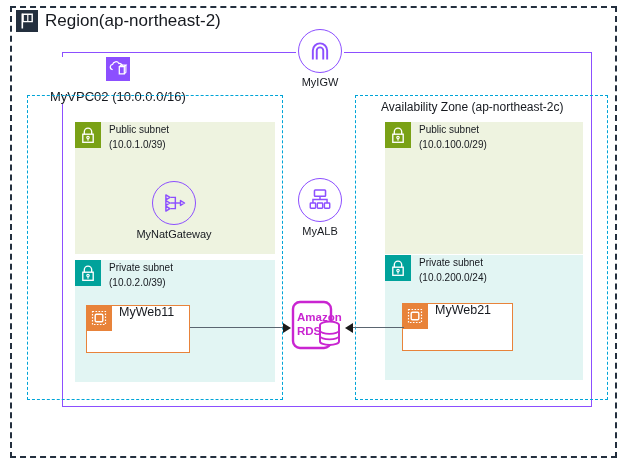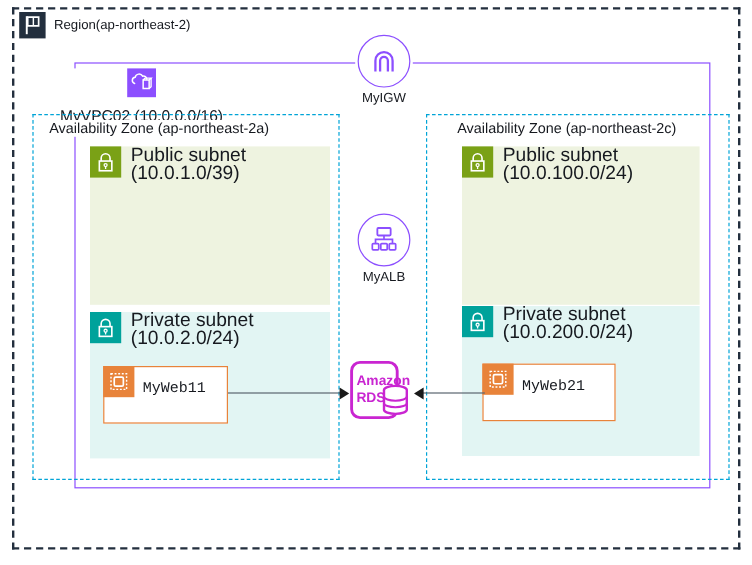--- a/index.html
+++ b/index.html
@@ -39,21 +39,21 @@
     gap: 7px;
   }
   .region-icon {
     width: 22px;
     height: 22px;
     background: #232f3e;
     display: block;
     position: relative;
   }
   .region-label {
-    font-size: 11px;
+    font-size: 17px;
     color: #16191f;
     white-space: nowrap;
   }
 
   
   .vpc-box {
     position: absolute;
     left: 62px;
     top: 52px;
     width: 530px;
@@ -129,21 +129,21 @@
   }
   .subnet-icon {
     width: 26px;
     height: 26px;
     display: block;
     flex: 0 0 auto;
   }
   .subnet-icon.green { background: #7aa116; }
   .subnet-icon.teal  { background: #00a29b; }
   .subnet-text {
-    font-size: 16px;
+    font-size: 10px;
     line-height: 15px;
     color: #16191f;
     padding-top: 0px;
     white-space: nowrap;
   }
   .subnet-text .cidr { display: block; }
 
   
   .node {
     position: absolute;
@@ -189,23 +189,22 @@
     box-sizing: border-box;
     background: #ffffff;
   }
   .ec2-left  { left: 86px;  top: 305px; width: 104px; height: 48px; }
   .ec2-right { left: 402px; top: 303px; width: 111px; height: 48px; }
   .ec2-head {
     position: absolute;
     left: -1px;
     top: -1px;
     display: flex;
-    align-items: flex-end;
+    align-items: flex-start;
     gap: 7px;
-    font-family: Liberation Mono, monospace;
   }
   .ec2-icon {
     width: 26px;
     height: 26px;
     background: #e8833a;
     display: block;
     flex: 0 0 auto;
   }
   .ec2-label {
     font-size: 12.5px;
@@ -273,21 +272,20 @@
         <path d="M6.2 12.5 a2.6 2.6 0 0 1 0.4 -5.1 a3.4 3.4 0 0 1 6.3 -0.9 a2.8 2.8 0 0 1 3.4 2.4" fill="none" stroke="#ffffff" stroke-width="1.25" stroke-linecap="round"></path>
         <path d="M13.3 9.6 h5.0 v7.2 h-5.0 z" fill="none" stroke="#ffffff" stroke-width="1.25"></path>
         <path d="M13.3 9.6 l1.6 -1.5 h5.0 l-1.6 1.5" fill="none" stroke="#ffffff" stroke-width="1.15"></path>
         <path d="M18.3 16.8 l1.6 -1.5 v-7.2" fill="none" stroke="#ffffff" stroke-width="1.15"></path>
       </svg>
     </span>
     <span class="vpc-label">MyVPC02 (10.0.0.0/16)</span>
   </div>
 
   <div class="az-box az-left"></div>
-  <div class="az-title az-title-left">Availability Zone (ap-northeast-2a)</div>
 
   <div class="az-box az-right"></div>
   <div class="az-title az-title-right">Availability Zone (ap-northeast-2c)</div>
 
   <div class="subnet public sub-pub-left">
     <div class="subnet-head">
       <span class="subnet-icon green">
         <svg width="26" height="26" viewBox="0 0 26 26" aria-hidden="true">
           <path d="M9.3 12.2 v-2.4 a3.7 3.7 0 0 1 7.4 0 v2.4" fill="none" stroke="#ffffff" stroke-width="1.35"></path>
           <rect x="7.8" y="12.2" width="10.4" height="8.1" fill="none" stroke="#ffffff" stroke-width="1.35"></rect>
@@ -295,34 +293,48 @@
           <path d="M13 16.8 v2.0" stroke="#ffffff" stroke-width="1.1"></path>
         </svg>
       </span>
       <span class="subnet-text">
         <span>Public subnet</span>
         <span class="cidr">(10.0.1.0/39)</span>
       </span>
     </div>
   </div>
 
+  <div class="node node-nat">
+    <span class="node-circle">
+      <svg width="44" height="44" viewBox="0 0 44 44" aria-hidden="true">
+        <path d="M13.5 13.5 l4.2 2.6 l-4.2 2.6 z" fill="none" stroke="#8c4fff" stroke-width="1.5" stroke-linejoin="round"></path>
+        <path d="M13.5 19.4 l4.2 2.6 l-4.2 2.6 z" fill="none" stroke="#8c4fff" stroke-width="1.5" stroke-linejoin="round"></path>
+        <path d="M13.5 25.3 l4.2 2.6 l-4.2 2.6 z" fill="none" stroke="#8c4fff" stroke-width="1.5" stroke-linejoin="round"></path>
+        <path d="M18.2 16.1 H23.4 V27.9 H18.2" fill="none" stroke="#8c4fff" stroke-width="1.5"></path>
+        <path d="M18.2 22 H23.4" fill="none" stroke="#8c4fff" stroke-width="1.5"></path>
+        <path d="M23.4 22 H29.2" fill="none" stroke="#8c4fff" stroke-width="1.5"></path>
+        <path d="M28.8 19.4 l4.2 2.6 l-4.2 2.6 z" fill="none" stroke="#8c4fff" stroke-width="1.5" stroke-linejoin="round"></path>
+      </svg>
+    </span>
+    <span class="node-label">MyNatGateway</span>
+  </div>
 
   <div class="subnet private sub-prv-left">
     <div class="subnet-head">
       <span class="subnet-icon teal">
         <svg width="26" height="26" viewBox="0 0 26 26" aria-hidden="true">
           <path d="M9.3 12.2 v-2.4 a3.7 3.7 0 0 1 7.4 0 v2.4" fill="none" stroke="#ffffff" stroke-width="1.35"></path>
           <rect x="7.8" y="12.2" width="10.4" height="8.1" fill="none" stroke="#ffffff" stroke-width="1.35"></rect>
           <circle cx="13" cy="15.6" r="1.25" fill="none" stroke="#ffffff" stroke-width="1.1"></circle>
           <path d="M13 16.8 v2.0" stroke="#ffffff" stroke-width="1.1"></path>
         </svg>
       </span>
       <span class="subnet-text">
         <span>Private subnet</span>
-        <span class="cidr">(10.0.2.0/24)</span>
+        <span class="cidr">(10.0.2.0/39)</span>
       </span>
     </div>
   </div>
 
   <div class="ec2-box ec2-left">
     <div class="ec2-head">
       <span class="ec2-icon">
         <svg width="26" height="26" viewBox="0 0 26 26" aria-hidden="true">
           <rect x="6.5" y="6.5" width="13" height="13" fill="none" stroke="#ffffff" stroke-width="1.2" stroke-dasharray="1.6 1.4"></rect>
           <rect x="9.2" y="9.2" width="7.6" height="7.6" rx="1.2" fill="none" stroke="#ffffff" stroke-width="1.4"></rect>
@@ -337,21 +349,21 @@
       <span class="subnet-icon green">
         <svg width="26" height="26" viewBox="0 0 26 26" aria-hidden="true">
           <path d="M9.3 12.2 v-2.4 a3.7 3.7 0 0 1 7.4 0 v2.4" fill="none" stroke="#ffffff" stroke-width="1.35"></path>
           <rect x="7.8" y="12.2" width="10.4" height="8.1" fill="none" stroke="#ffffff" stroke-width="1.35"></rect>
           <circle cx="13" cy="15.6" r="1.25" fill="none" stroke="#ffffff" stroke-width="1.1"></circle>
           <path d="M13 16.8 v2.0" stroke="#ffffff" stroke-width="1.1"></path>
         </svg>
       </span>
       <span class="subnet-text">
         <span>Public subnet</span>
-        <span class="cidr">(10.0.100.0/24)</span>
+        <span class="cidr">(10.0.100.0/29)</span>
       </span>
     </div>
   </div>
 
   <div class="subnet private sub-prv-right">
     <div class="subnet-head">
       <span class="subnet-icon teal">
         <svg width="26" height="26" viewBox="0 0 26 26" aria-hidden="true">
           <path d="M9.3 12.2 v-2.4 a3.7 3.7 0 0 1 7.4 0 v2.4" fill="none" stroke="#ffffff" stroke-width="1.35"></path>
           <rect x="7.8" y="12.2" width="10.4" height="8.1" fill="none" stroke="#ffffff" stroke-width="1.35"></rect>

